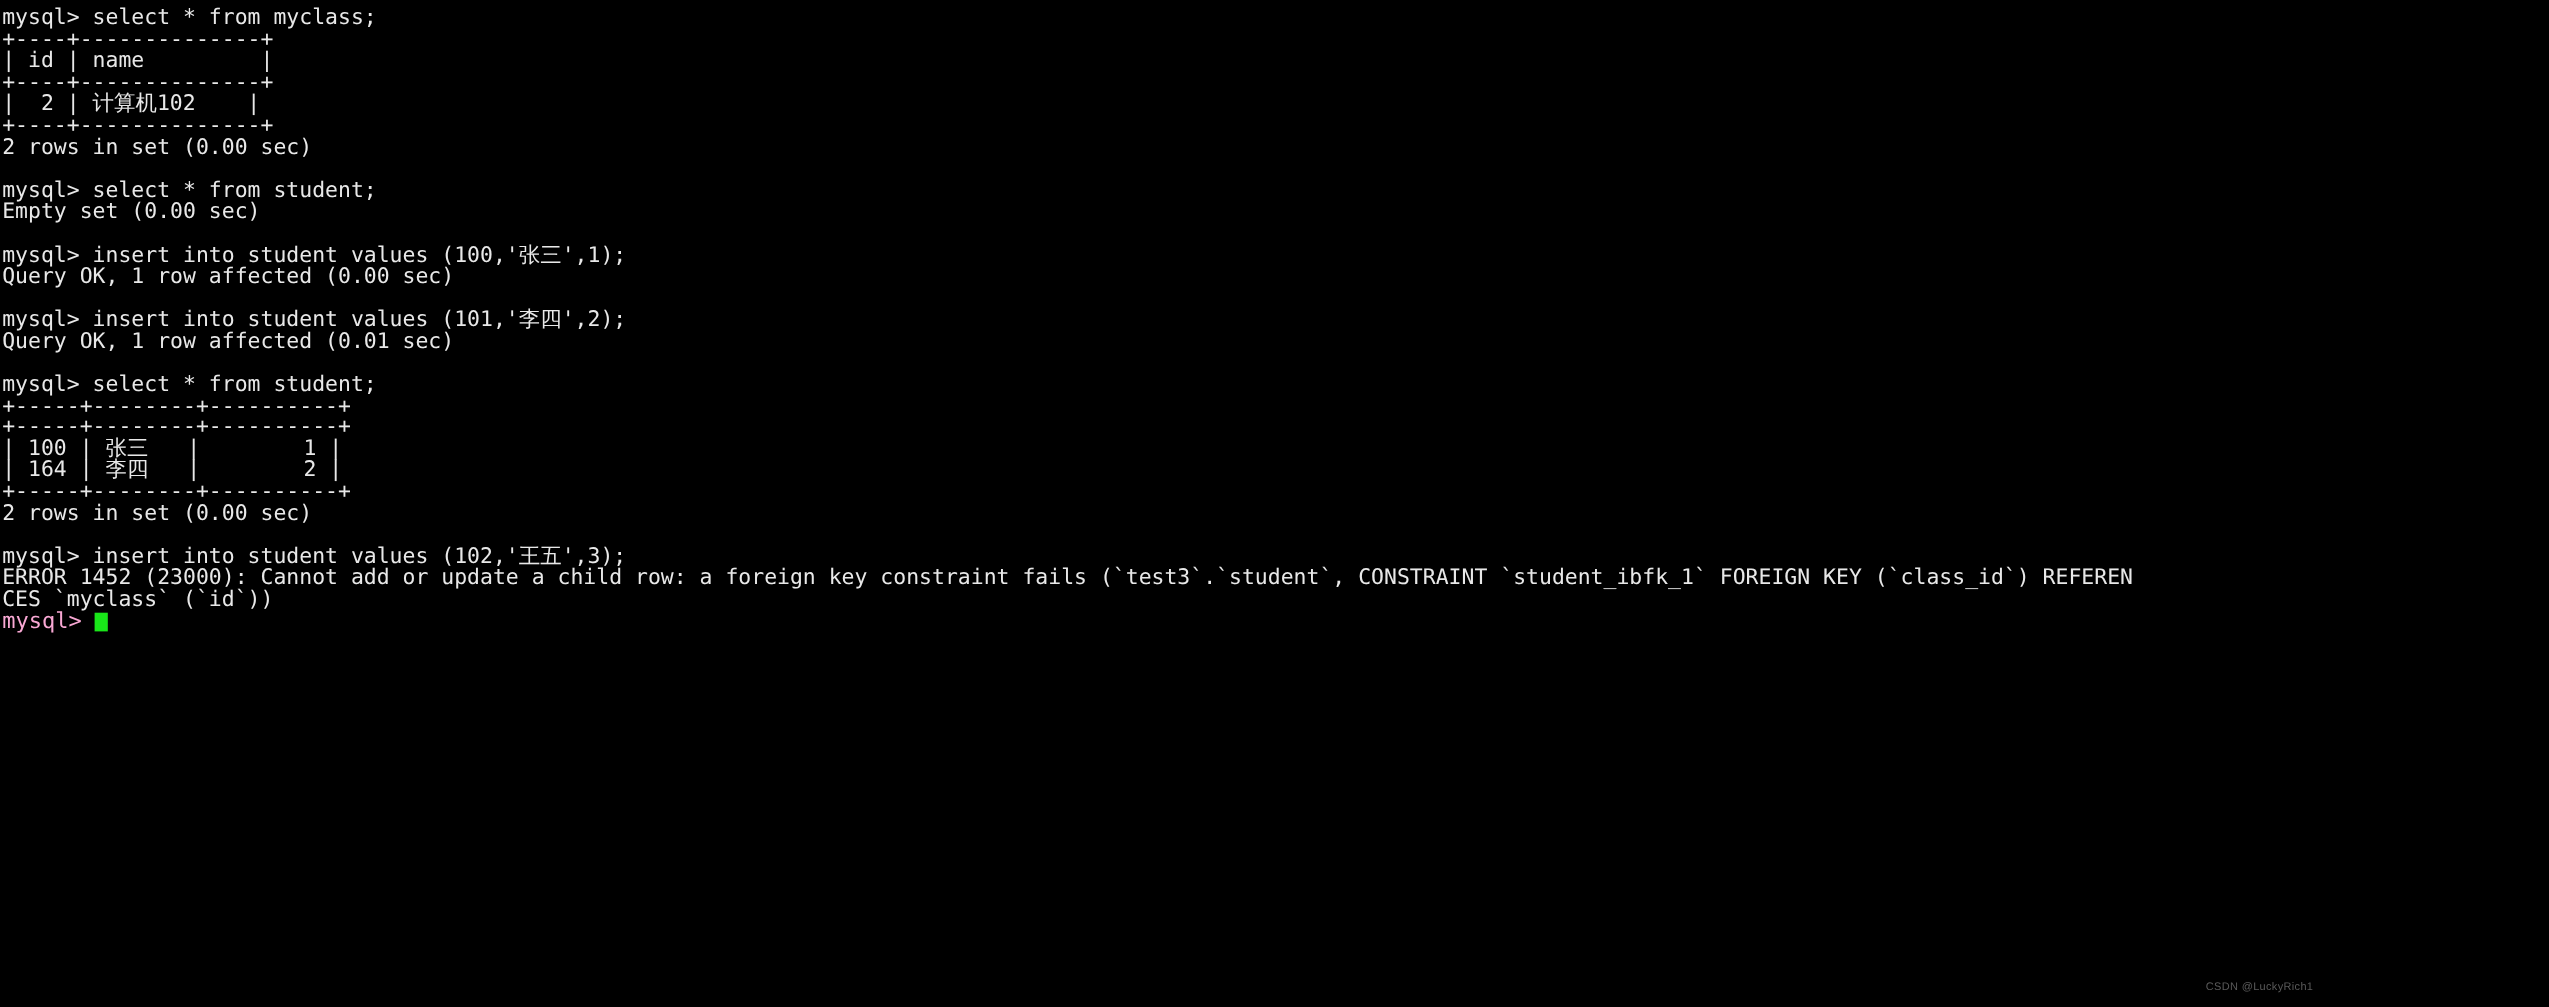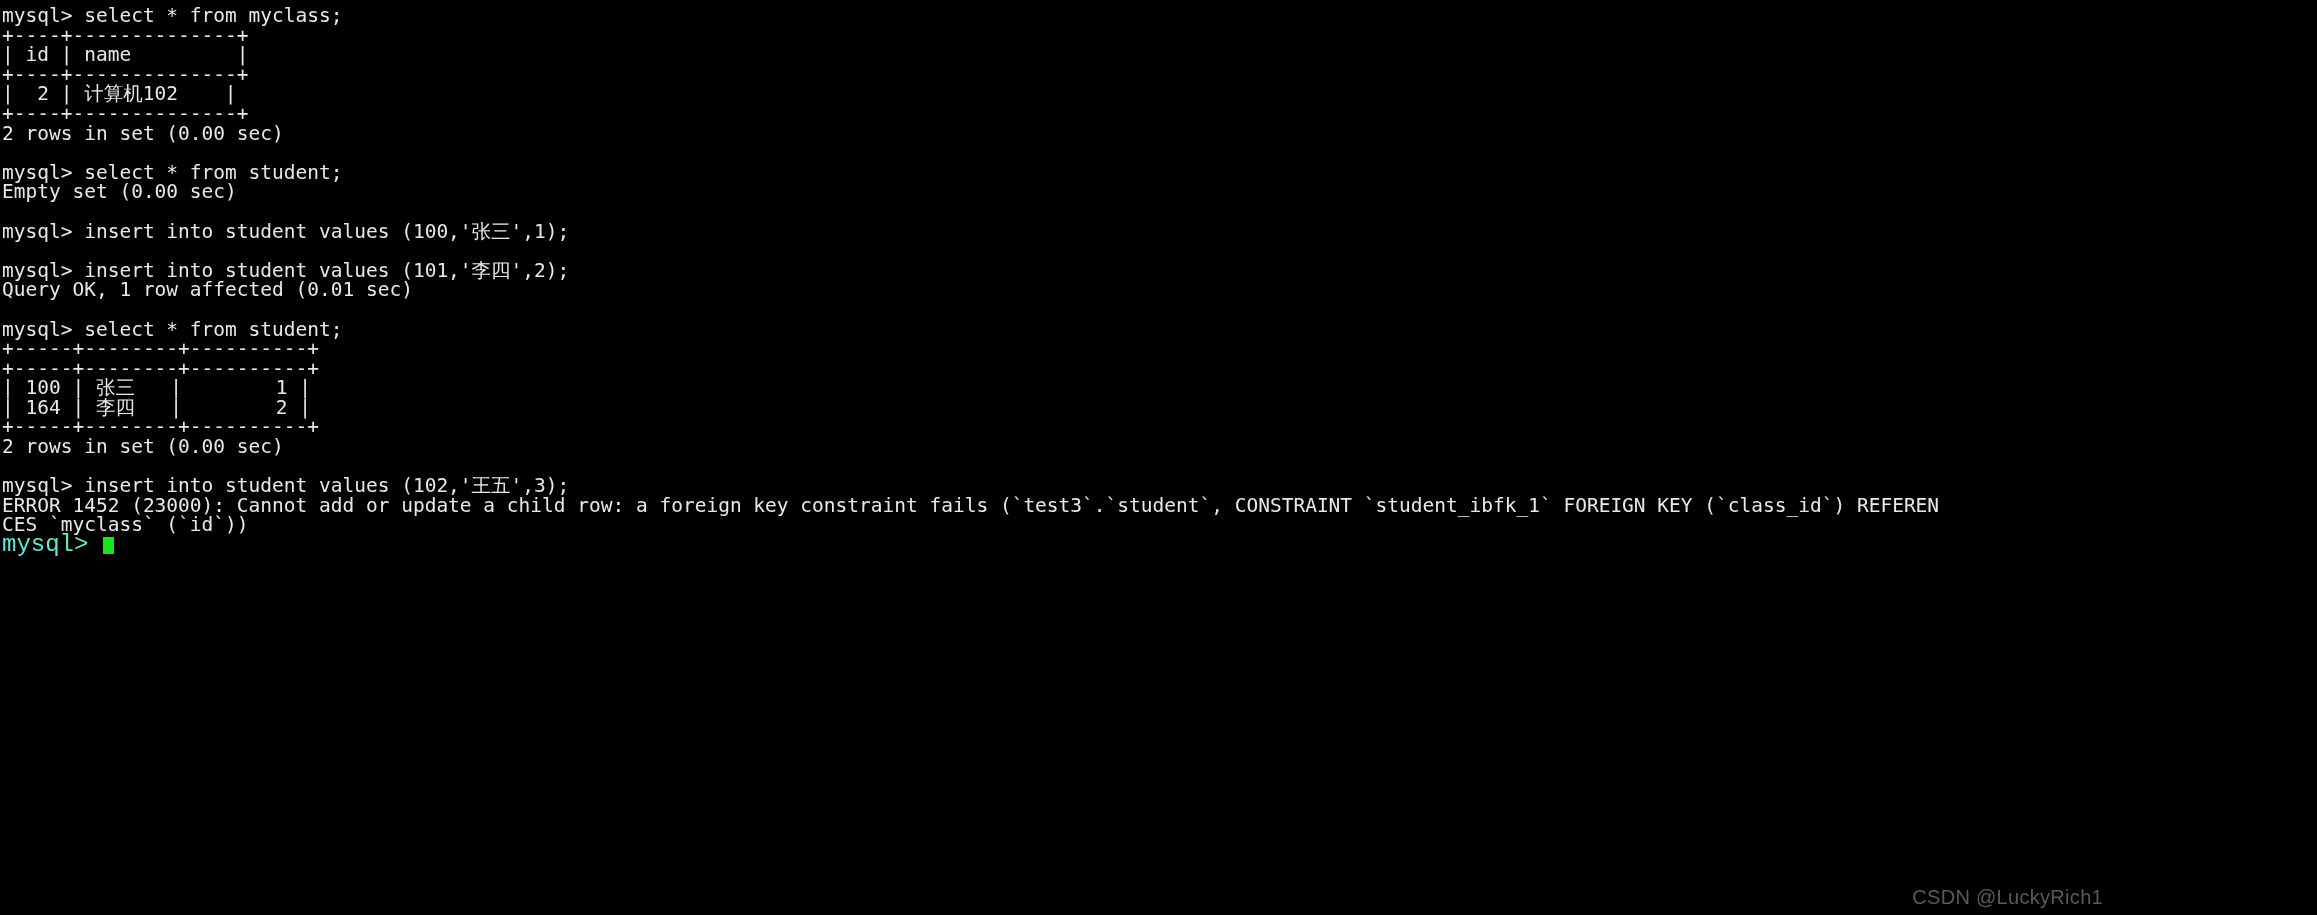--- a/index.html
+++ b/index.html
@@ -33,40 +33,39 @@
     font-size: 19.5px;
     line-height: 19.6px;
     color: #e8e8e8;
   }
   .line.blank {
     color: transparent;
   }
   .cursor-line {
     white-space: pre;
     height: 19.6px;
-    font-size: 24px;
+    font-size: 20px;
     line-height: 19.6px;
-    color: #5eead4;
+    color: #f9a8d4;
     display: block;
-    font-family: Liberation Mono, monospace;
   }
   .cursor-block {
     display: inline-block;
     width: 11.3px;
     height: 17px;
     background: #19e619;
     vertical-align: -3px;
   }
   .watermark {
     position: absolute;
     right: 12px;
     bottom: 7px;
     color: #5a5a5a;
     font-family: "Liberation Sans", sans-serif;
-    font-size: 20px;
+    font-size: 10px;
     letter-spacing: 0.3px;
     white-space: pre;
   }
 </style>
 </head>
 <body>
 
 <div id="terminal">
   <div id="terminal-output">
       <div class="line">mysql&gt; select * from myclass;</div>
@@ -74,20 +73,21 @@
       <div class="line">| id | name         |</div>
       <div class="line">+----+--------------+</div>
       <div class="line">|  2 | 计算机102    |</div>
       <div class="line">+----+--------------+</div>
       <div class="line">2 rows in set (0.00 sec)</div>
       <div class="line blank"></div>
       <div class="line">mysql&gt; select * from student;</div>
       <div class="line">Empty set (0.00 sec)</div>
       <div class="line blank"></div>
       <div class="line">mysql&gt; insert into student values (100,'张三',1);</div>
+      <div class="line">Query OK, 1 row affected (0.00 sec)</div>
       <div class="line blank"></div>
       <div class="line">mysql&gt; insert into student values (101,'李四',2);</div>
       <div class="line">Query OK, 1 row affected (0.01 sec)</div>
       <div class="line blank"></div>
       <div class="line">mysql&gt; select * from student;</div>
       <div class="line">+-----+--------+----------+</div>
       <div class="line">+-----+--------+----------+</div>
       <div class="line">| 100 | 张三   |        1 |</div>
       <div class="line">| 164 | 李四   |        2 |</div>
       <div class="line">+-----+--------+----------+</div>

